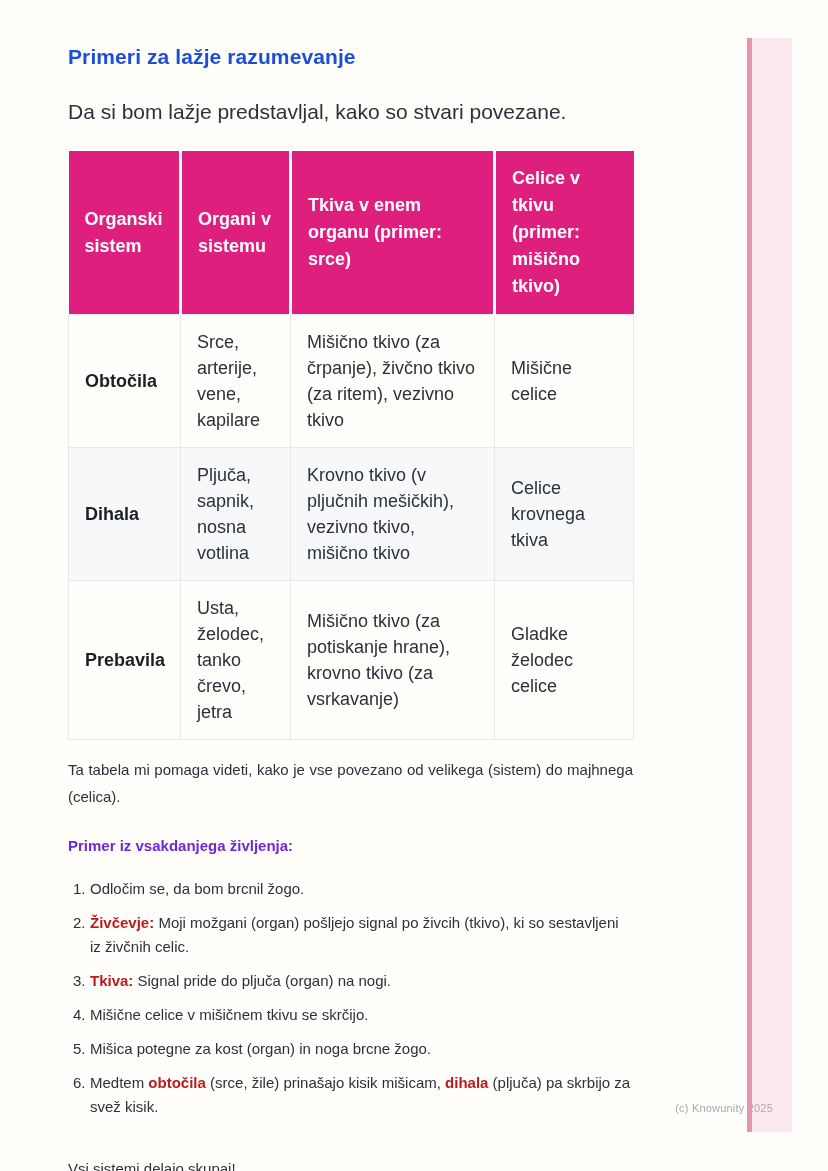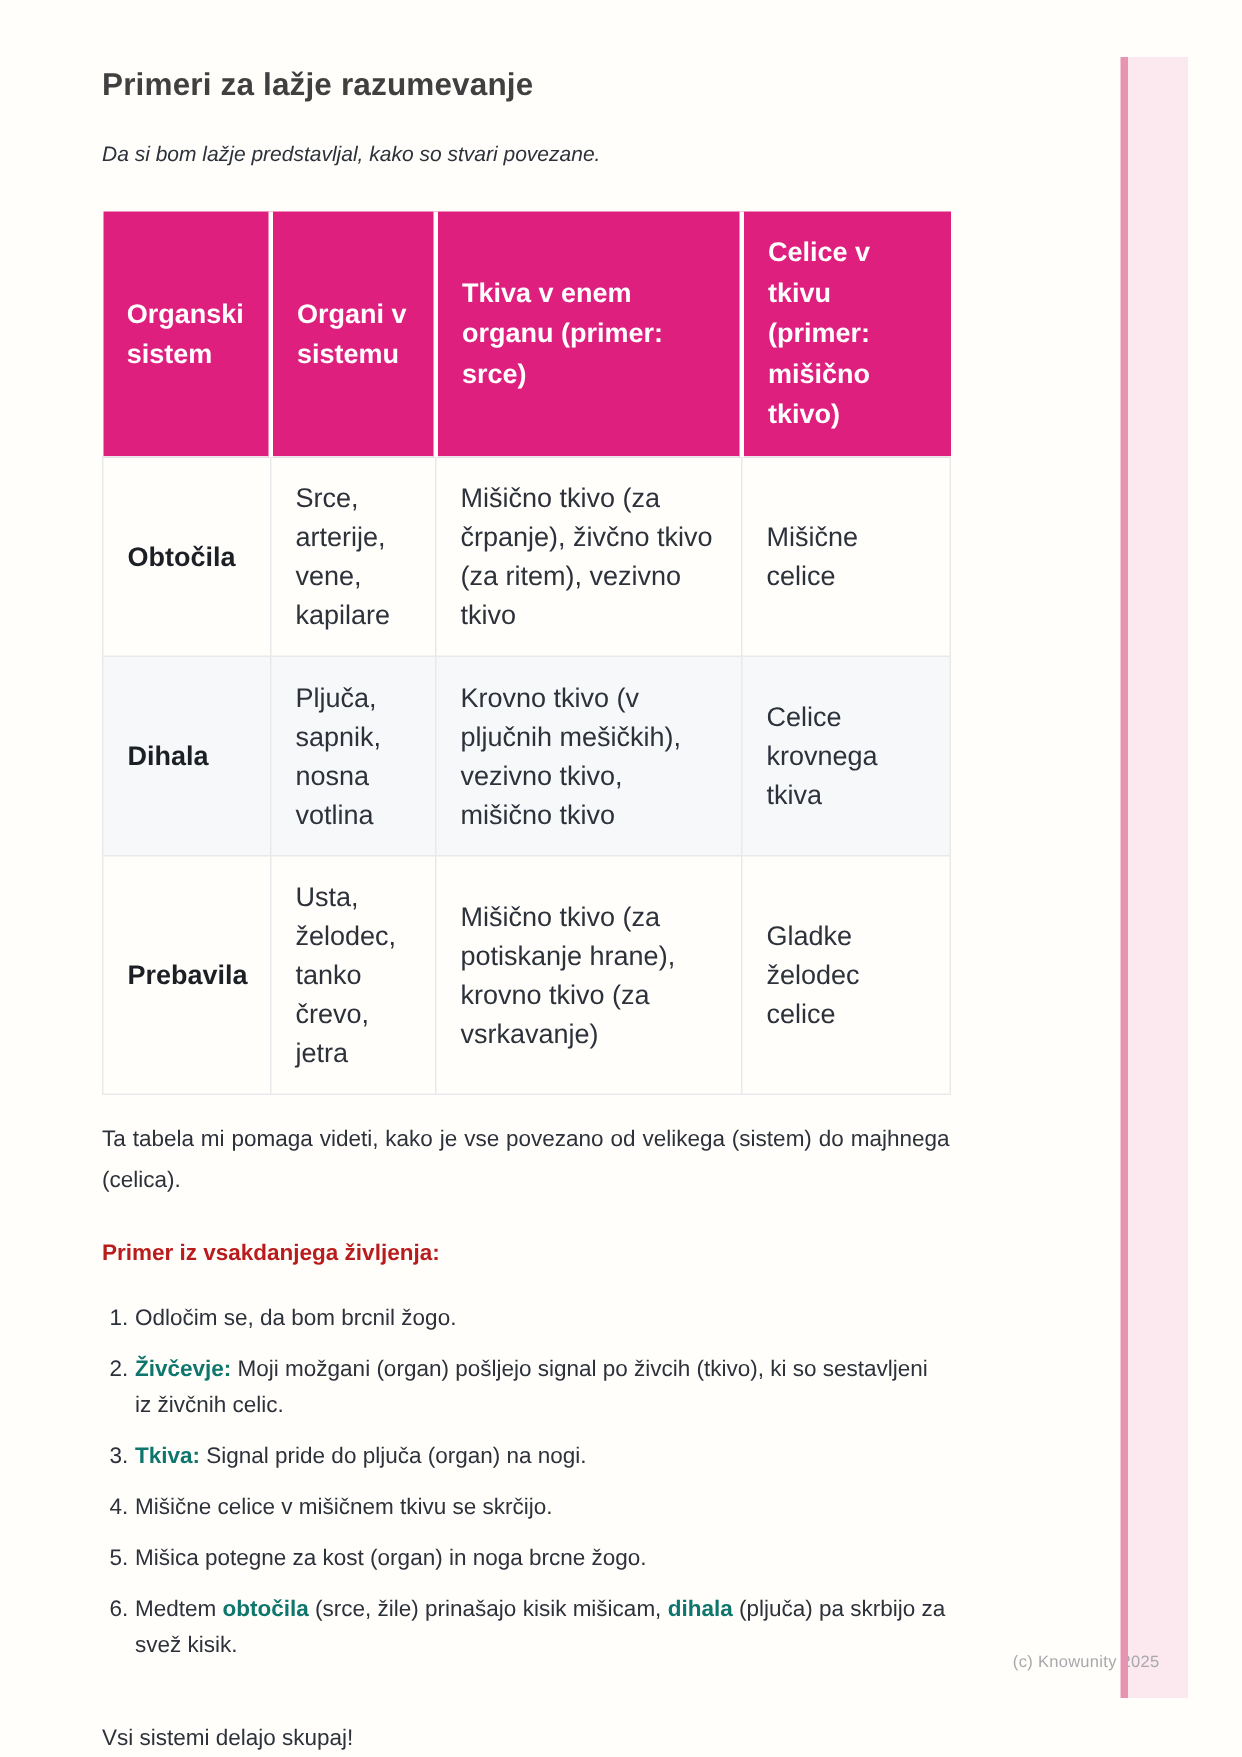--- a/index.html
+++ b/index.html
@@ -31,28 +31,27 @@
     position: absolute;
     left: 68px; top: 0;
     width: 565px;
     z-index: 1;
   }
   h1.page-title {
     margin-top: 44px;
     font-size: 21px;
     line-height: 25px;
     font-weight: bold;
-    color: #404040;
+    color: #1d4ed8;
     letter-spacing: 0.1px;
   }
   .intro {
-    margin-top: 22px;
-    font-size: 14px;
+    margin-top: 32px;
+    font-size: 21px;
     line-height: 22px;
-    font-style: italic;
   }
   table.sys-table {
     margin-top: 28px;
     width: 565px;
     border-collapse: collapse;
     table-layout: fixed;
     font-size: 18px;
   }
   table.sys-table th {
     background: #df1f7e;
@@ -77,36 +76,36 @@
   .para {
     margin-top: 16px;
     font-size: 15px;
     line-height: 27px;
     text-align: justify;
   }
   .list-heading {
     margin-top: 27px;
     font-size: 15px;
     font-weight: bold;
-    color: #b91c1c;
+    color: #6d28d9;
   }
   .num-list { margin-top: 23px; }
   .li {
     display: flex;
     margin-bottom: 10px;
     font-size: 15px;
     line-height: 24px;
   }
   .li .num {
     flex: 0 0 22px;
     text-align: left;
     padding-left: 5px;
   }
   .li .li-text { flex: 1 1 auto; }
-  .li strong { color: #0f766e; }
+  .li strong { color: #b91c1c; }
   .closing {
     margin-top: 39px;
     font-size: 15px;
     line-height: 22px;
   }
   .divider {
     margin-top: 40px;
     width: 565px;
     height: 0;
     border-top: 1px solid #e9e9e9;

